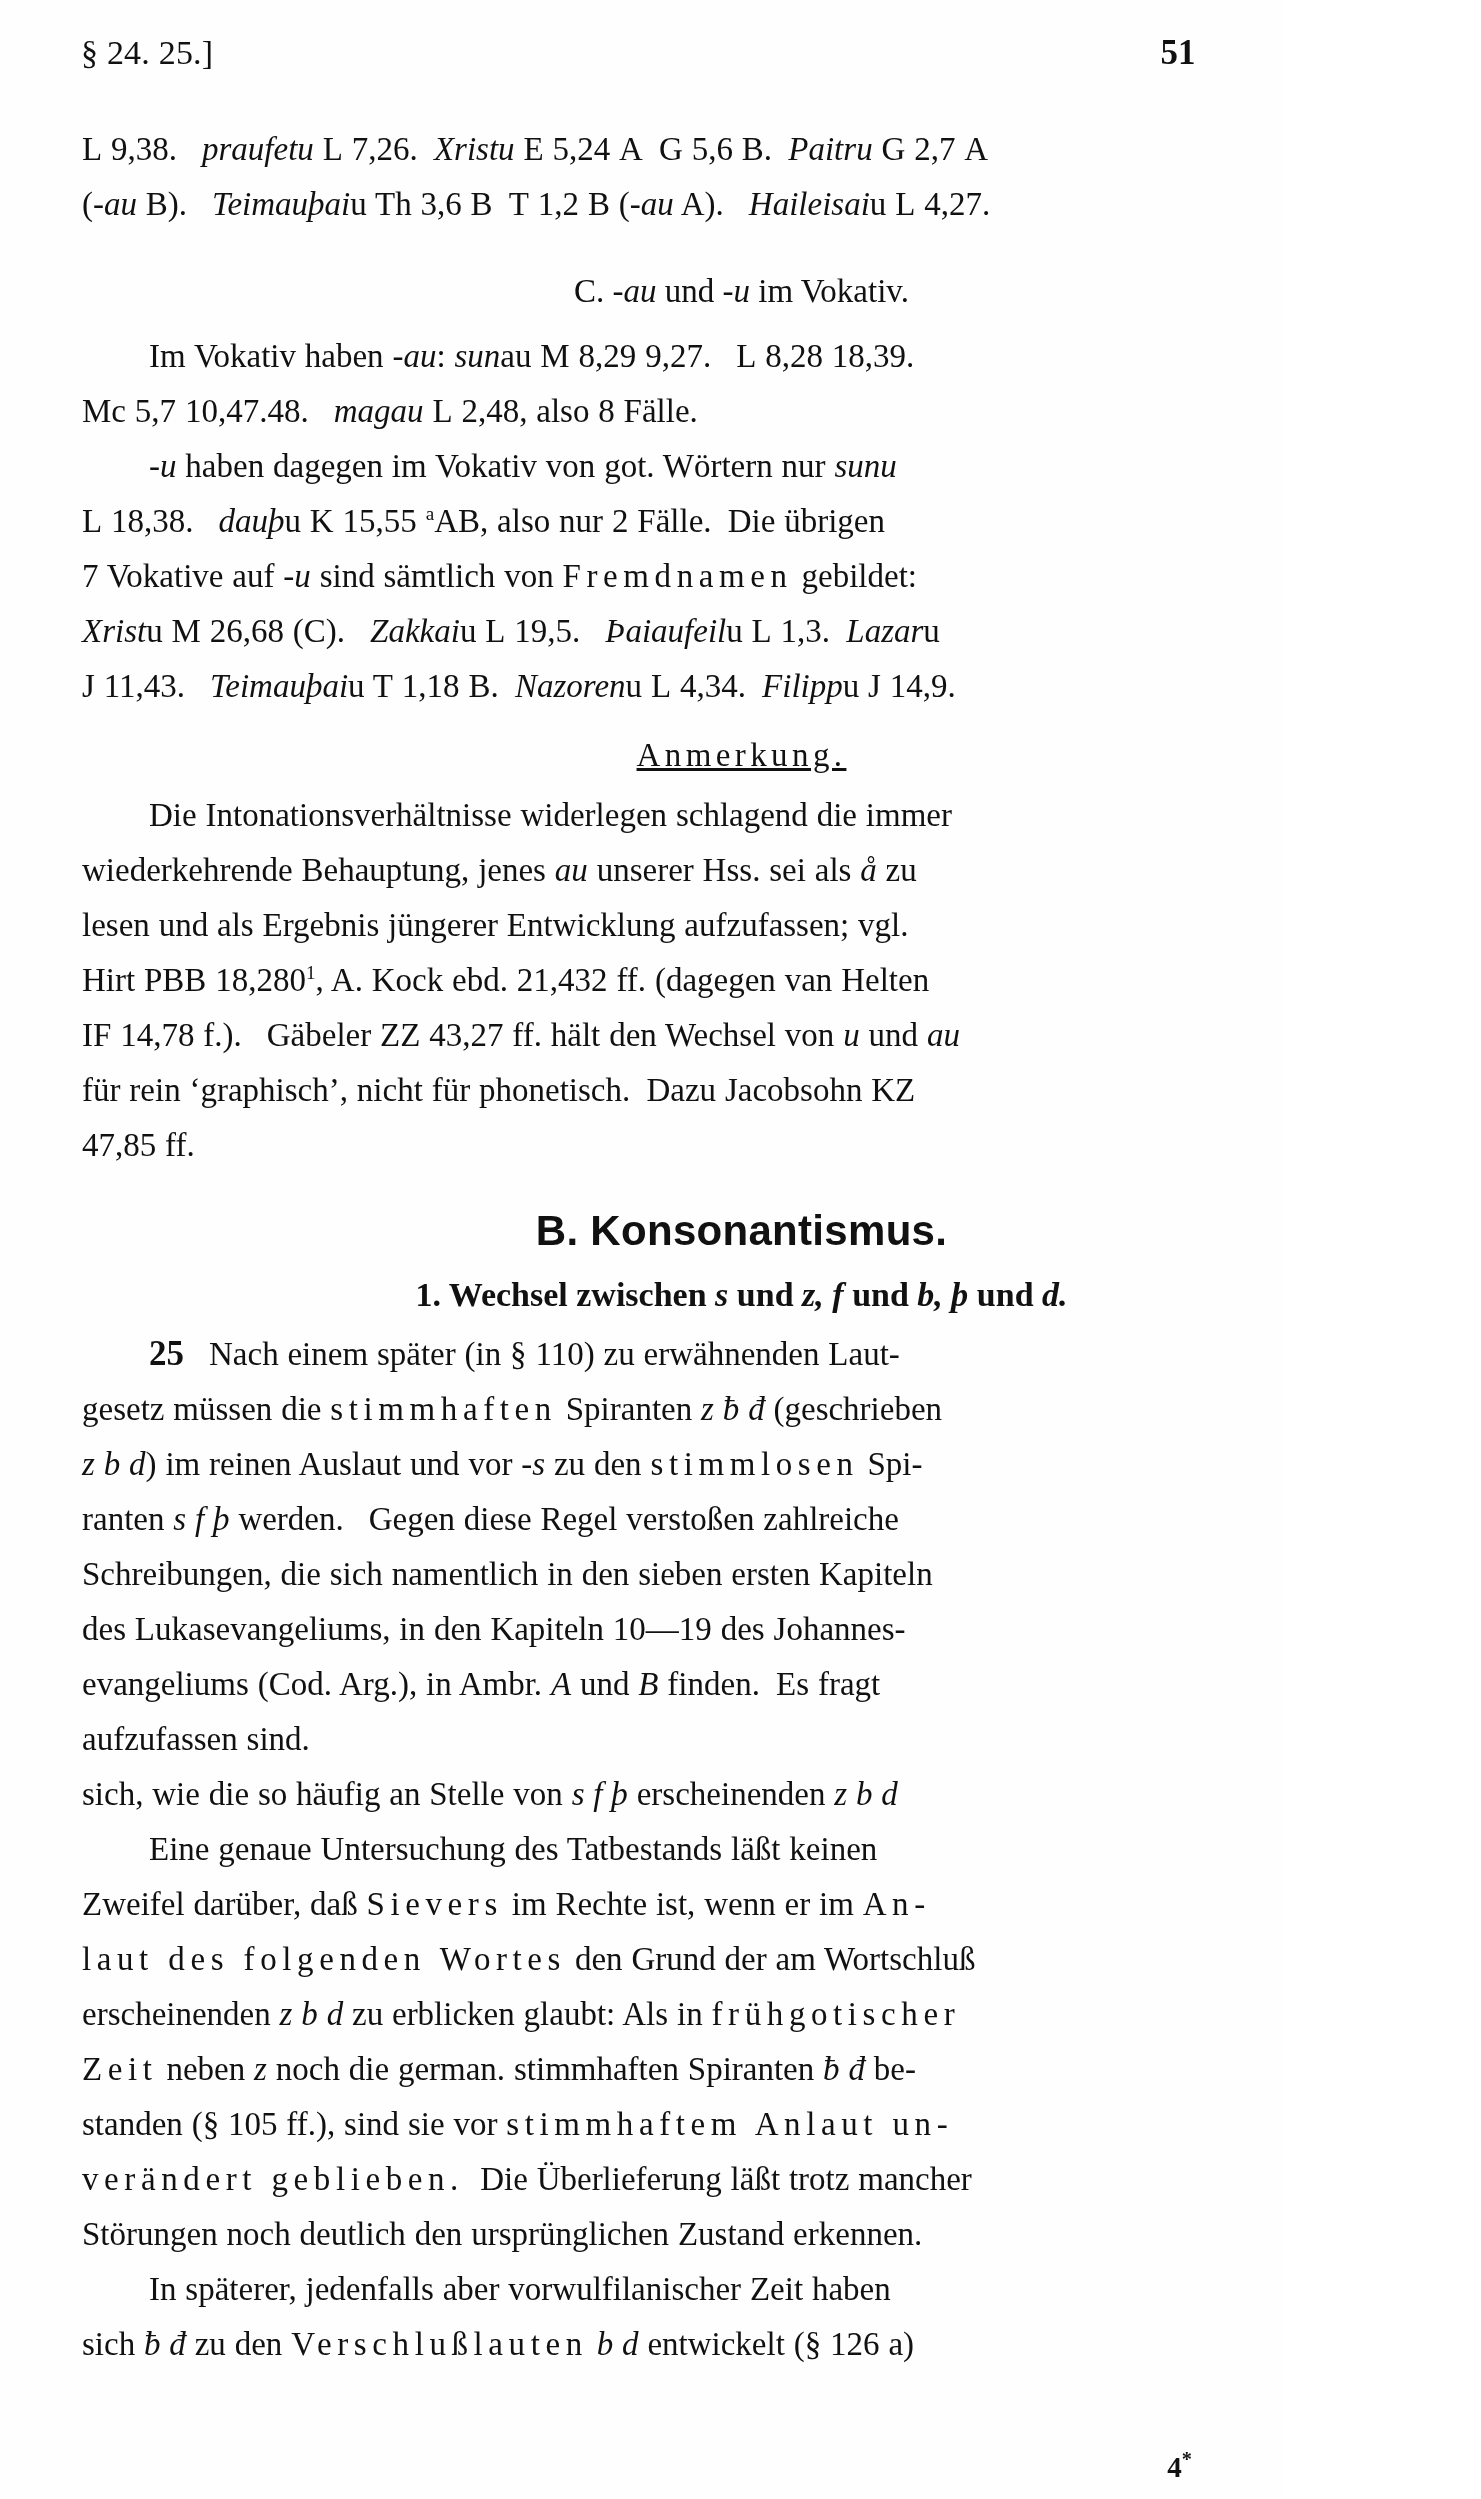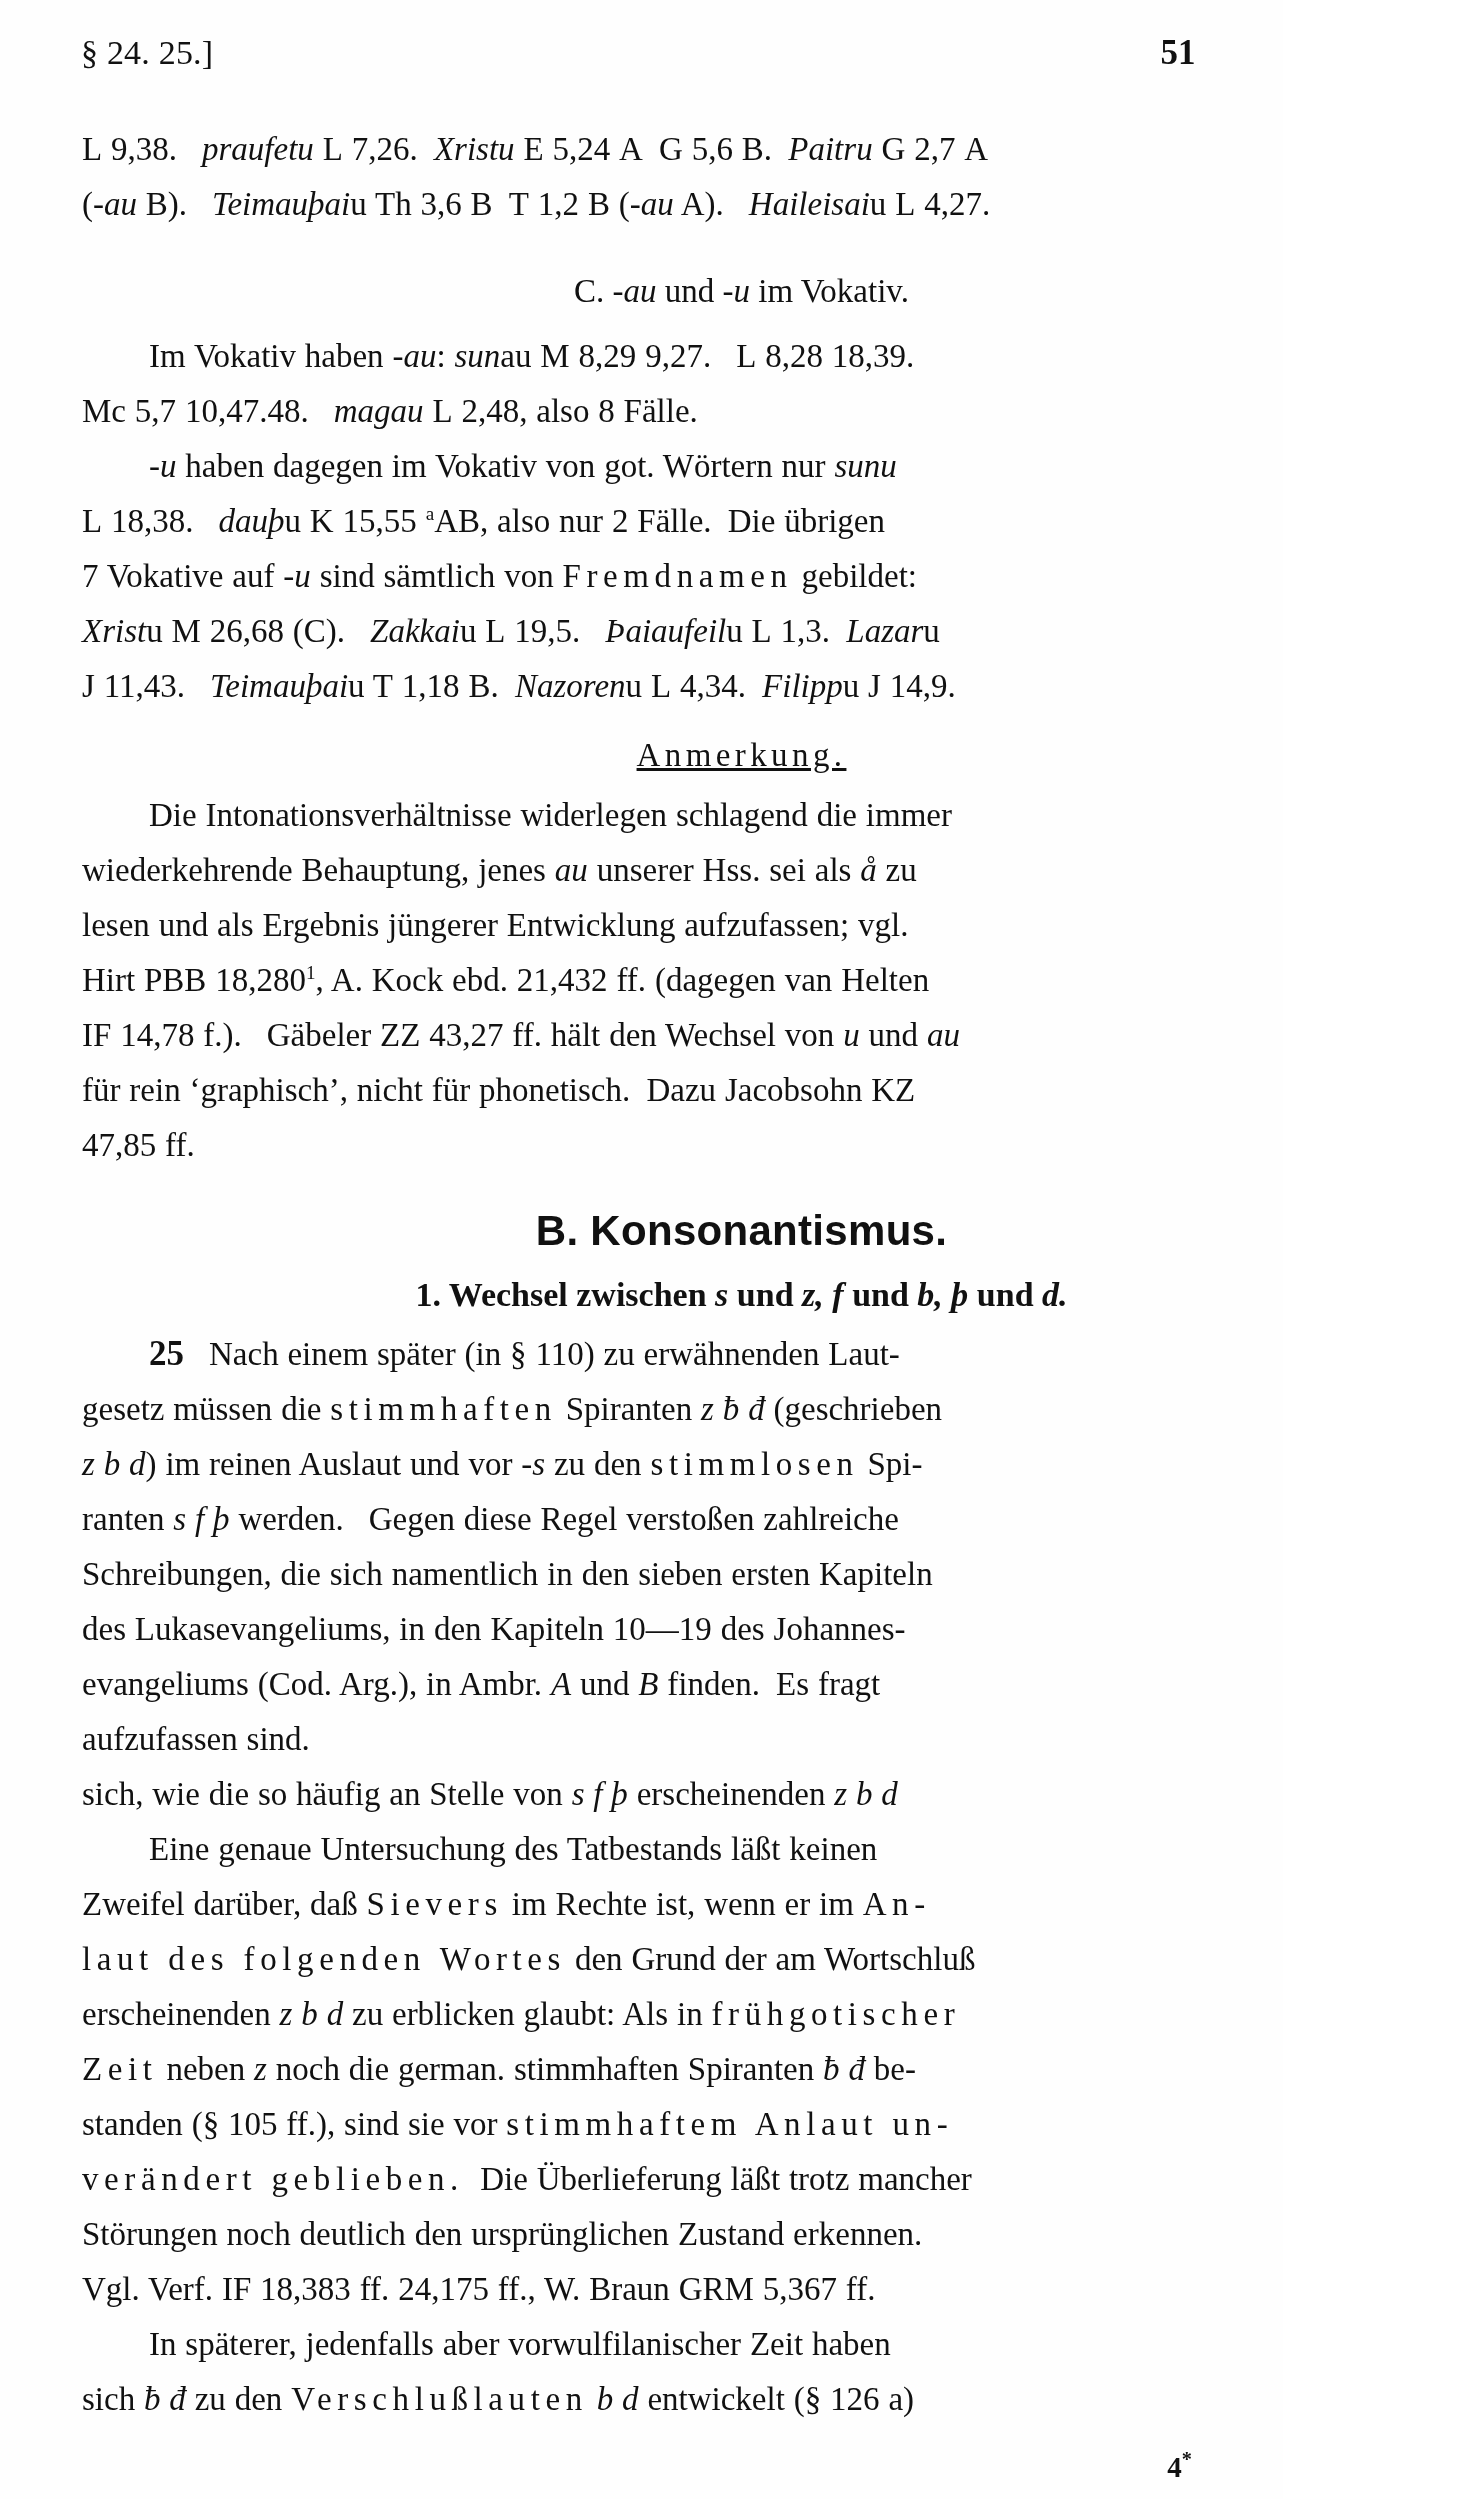--- a/index.html
+++ b/index.html
@@ -223,21 +223,20 @@
 
     <p>
       <span class="line stretch"><span class="indent"></span>Eine genaue Untersuchung des Tatbestands läßt keinen</span>
       <span class="line stretch">Zweifel darüber, daß <span class="sp">Sievers</span> im Rechte ist, wenn er im <span class="sp">An-</span></span>
       <span class="line stretch"><span class="sp">laut des folgenden Wortes</span> den Grund der am Wortschluß</span>
       <span class="line stretch">erscheinenden <i>z b d</i> zu erblicken glaubt: Als in <span class="sp">frühgotischer</span></span>
       <span class="line stretch"><span class="sp">Zeit</span> neben <i>z</i> noch die german. stimmhaften Spiranten <i>ƀ đ</i> be-</span>
       <span class="line stretch">standen (§ 105&nbsp;ff.), sind sie vor <span class="sp">stimmhaftem Anlaut un-</span></span>
       <span class="line stretch"><span class="sp">verändert geblieben.</span><span class="gap-s"></span>Die Überlieferung läßt trotz mancher</span>
       <span class="line stretch">Störungen noch deutlich den ursprünglichen Zustand erkennen.</span>
-      <span class="line">Vgl. Verf. IF 18,383 ff. 24,175 ff., W. Braun GRM 5,367 ff.</span>
     </p>
 
     <p>
       <span class="line stretch"><span class="indent"></span>In späterer, jedenfalls aber vorwulfilanischer Zeit haben</span>
       <span class="line stretch">sich <i>ƀ đ</i> zu den <span class="sp">Verschlußlauten</span> <i>b d</i> entwickelt (§ 126&nbsp;a)</span>
     </p>
 
   </div>
 
   <div class="signature">

